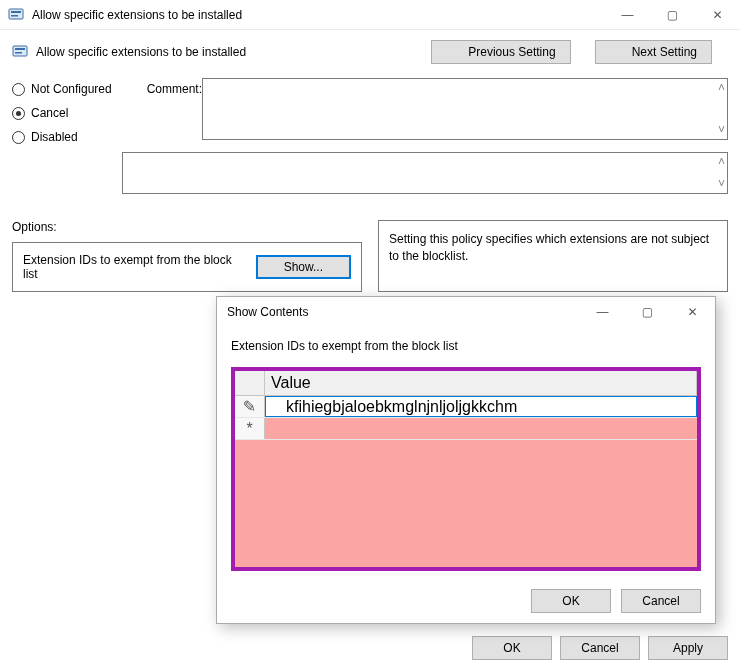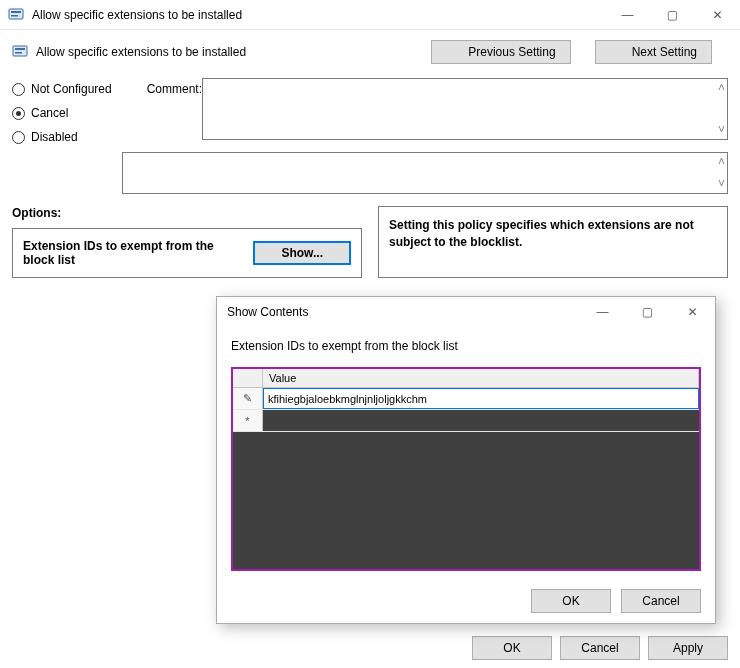--- a/index.html
+++ b/index.html
@@ -103,21 +103,21 @@
     border: 1px solid #7a7a7a;
     background: #fff;
     padding: 6px 8px;
     height: 42px;
     position: relative;
     color:#333;
   }
   .lower {
     display:flex;
     gap: 16px;
-    font-weight: bold;
+    margin-top: 14px;
   }
   .lower-col { flex:1; display:flex; flex-direction:column;}
   .lower-label { margin-bottom: 8px;}
   .panel {
     border: 1px solid #7a7a7a;
     background:#fff;
     flex:1;
     padding: 10px;
     height: 360px;
   }
@@ -158,24 +158,24 @@
   }
   .dialog-titlebar .spacer{flex:1;}
   .dialog-body {
     padding: 12px 14px 8px 14px;
     flex:1;
     display:flex;
     flex-direction:column;
   }
   .dialog-body .caption { margin-bottom: 14px;}
   .grid {
-    border:2px solid #a21caf;
+    border:4px solid #a21caf;
     flex:1;
-    background:#404040;
-    font-size:11px;
+    background:#fca5a5;
+    font-size:16px;
   }
   .grid-header {
     display:flex;
     background:#fff;
     border-bottom:1px solid #c6c6c6;
   }
   .grid-hcell {
     border-right:1px solid #c6c6c6;
     padding:3px 6px;
     background:#f0f0f0;
@@ -192,21 +192,21 @@
   }
   .grid-row .cell {
     flex:1;
     padding:0;
     display:flex;align-items:stretch;
   }
   .grid-row .cell input{
     width:100%;
     border:1px solid #0078d7;
     font:inherit;
-    padding:0 4px;
+    padding:0 20px;
     outline:none;
   }
   .grid-row .cell.empty{ border:none;}
   .dialog-buttons {
     display:flex;
     justify-content:flex-end;
     gap:10px;
     padding: 10px 14px;
   }
   .help-text { line-height:1.45; }

